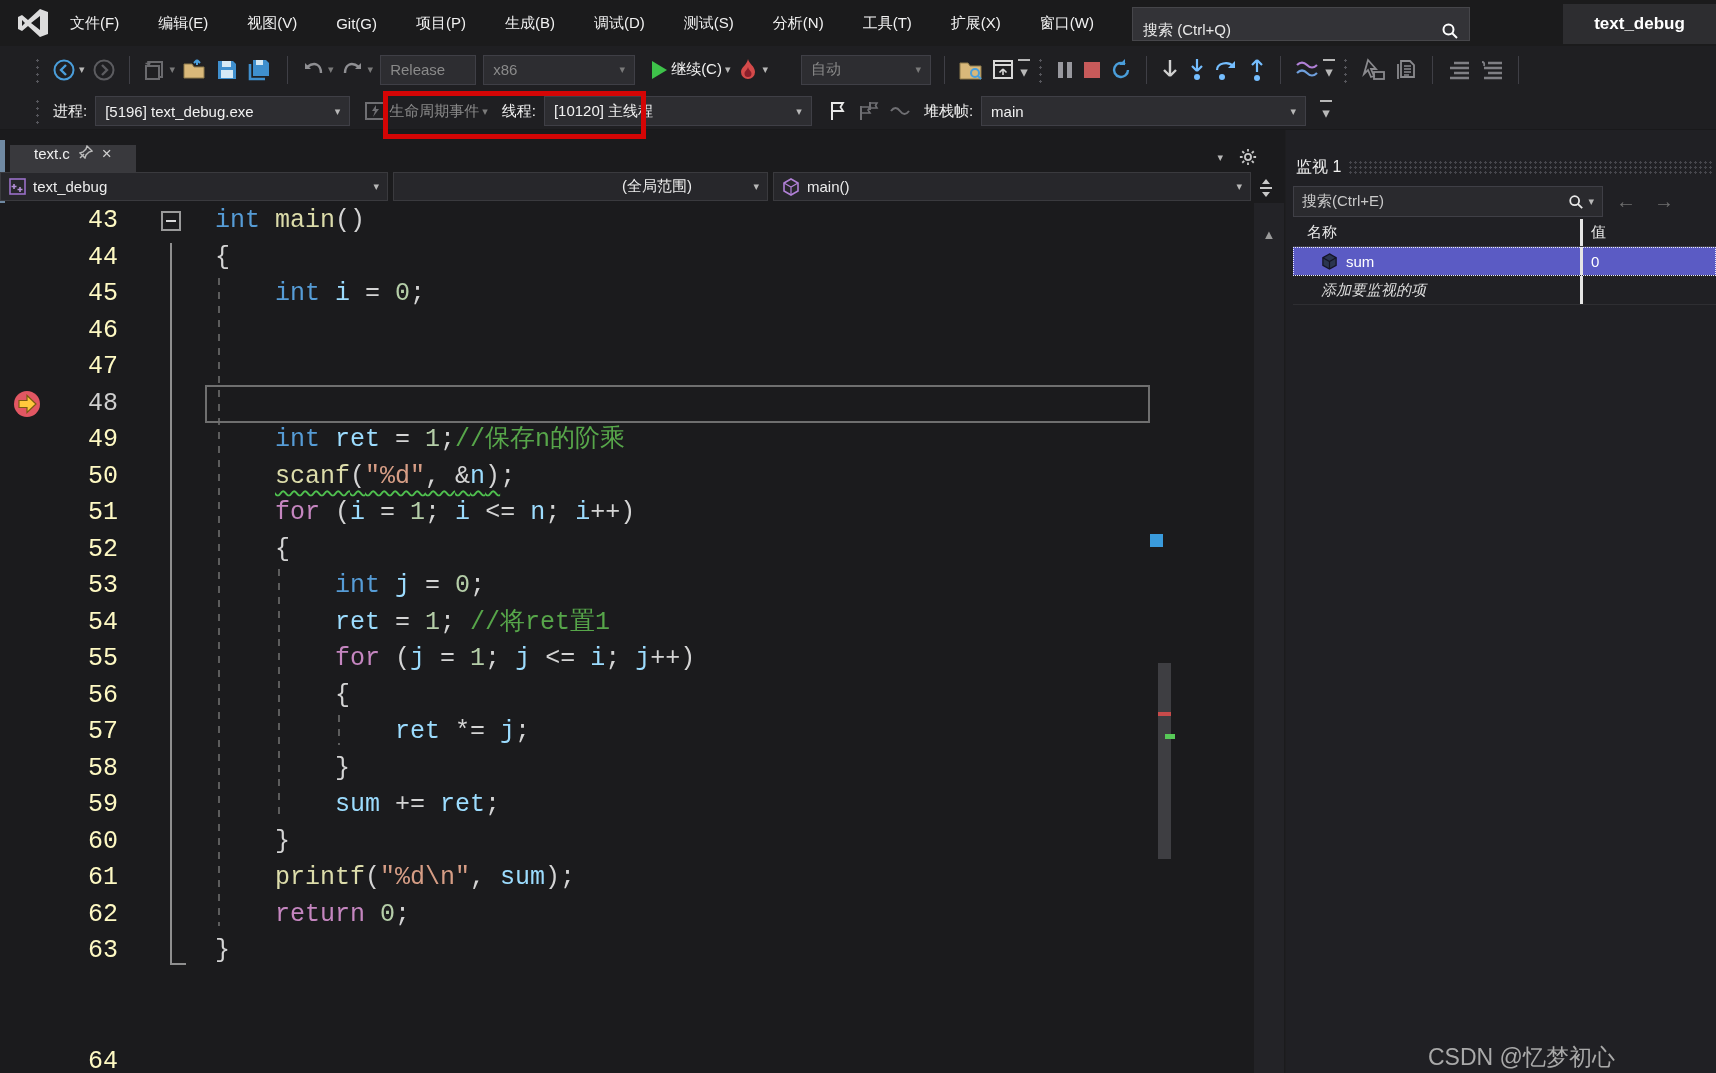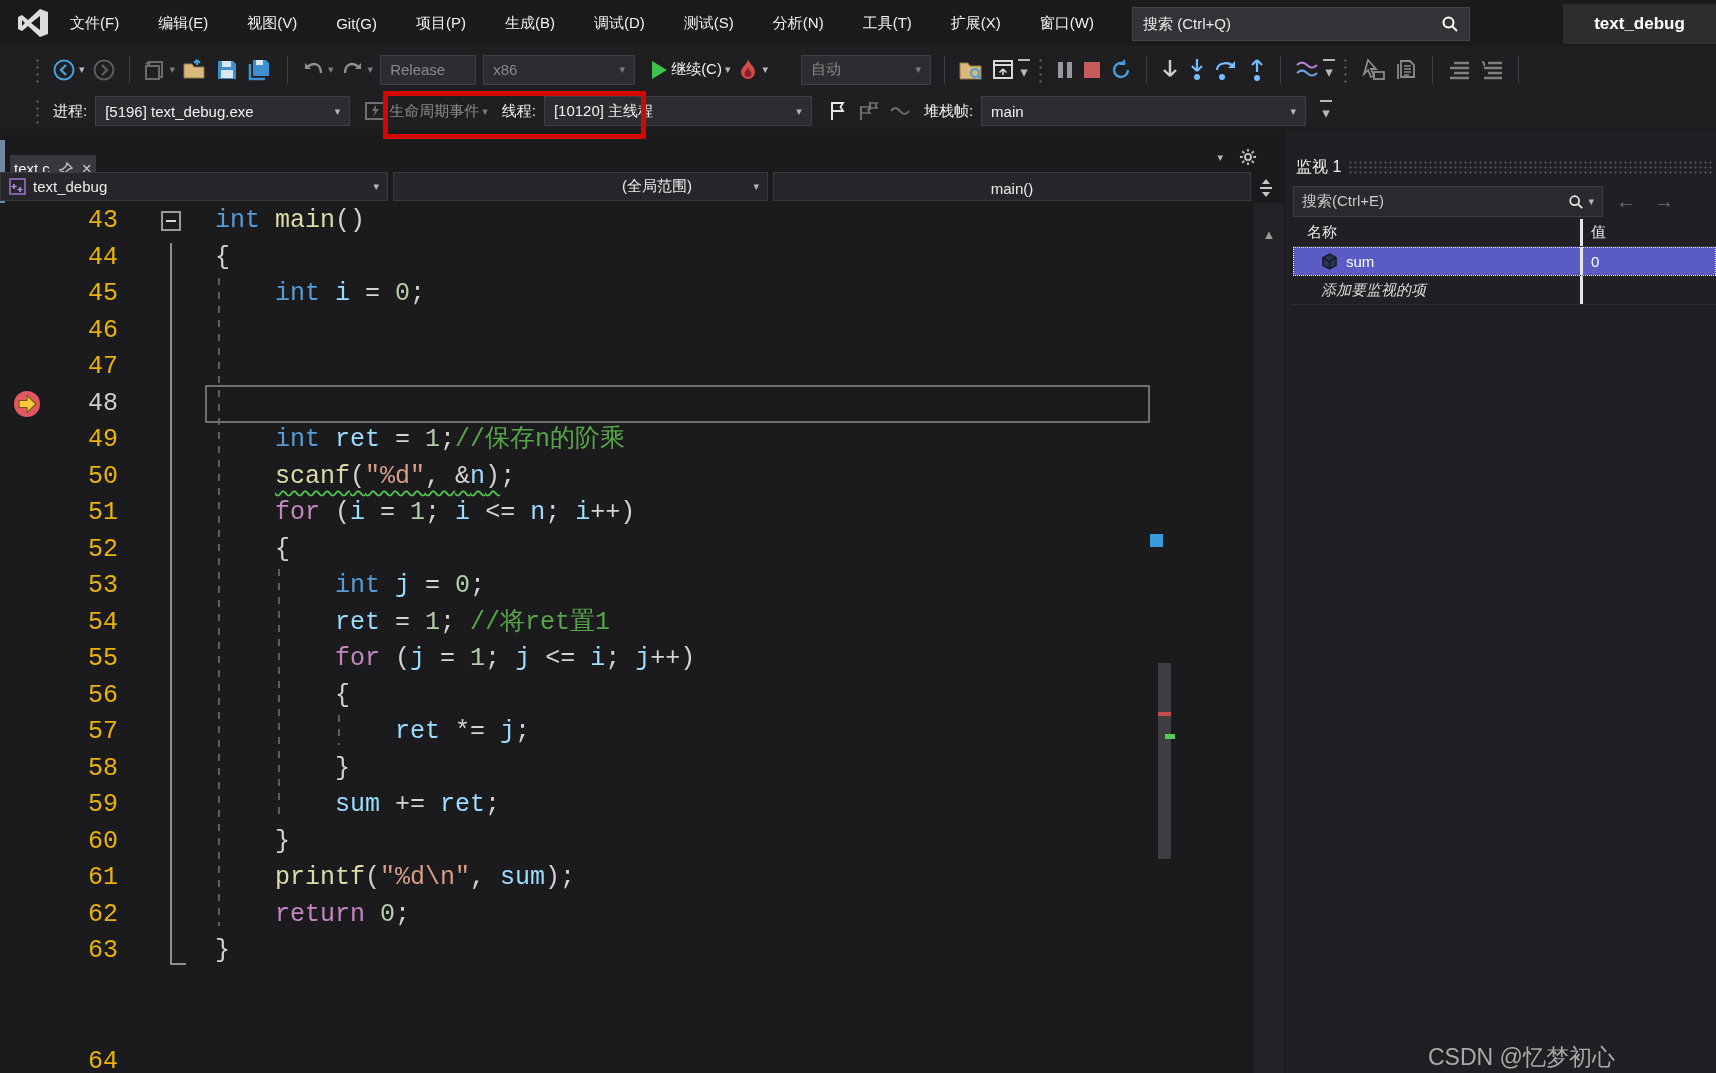--- a/index.html
+++ b/index.html
@@ -9,21 +9,21 @@
   .sliver-top{position:absolute;left:845px;top:0;width:871px;height:4px;background:#e9e9e9;}
   .sliver-top .blue{position:absolute;left:2px;top:0;width:40px;height:4px;background:#2f6fd6;}
   .sliver-right{position:absolute;left:1608px;top:45px;width:108px;height:4px;background:#f0f0f0;}
   
   .menubar{position:absolute;left:0;top:0;width:1716px;height:46px;background:#1b1b1c;
            display:flex;align-items:center;}
   .vslogo{width:34px;height:30px;margin:0 14px 0 16px;}
   .menu-items{display:flex;align-items:center;gap:27px;}
   .menu-item{color:#f1f1f1;padding:4px 6px;cursor:default;}
   .qsearch{position:absolute;left:1132px;top:7px;width:316px;height:32px;background:#333337;
-           border:1px solid #46464a;display:flex;align-items:center;padding:0 10px;color:#e8e8e8;}
+           border:1px solid #46464a;display:flex;align-items:flex-end;padding:0 10px;color:#e8e8e8;}
   .qsearch .mag{margin-left:auto;}
   .wintitle{position:absolute;left:1563px;top:4px;width:153px;height:40px;background:#2d2d30;
             display:flex;align-items:center;justify-content:center;font-weight:bold;font-size:17px;color:#ffffff;}
   
   .toolbar1{position:absolute;left:0;top:46px;width:1716px;height:47px;background:#1f1f22;
             display:flex;align-items:center;gap:7px;padding-left:34px;box-sizing:border-box;}
   .toolbar2{position:absolute;left:0;top:93px;width:1716px;height:37px;background:#1f1f22;
             display:flex;align-items:center;gap:8px;padding-left:34px;box-sizing:border-box;border-bottom:1px solid #19191b;}
   .vdots{width:7px;height:26px;background-image:radial-gradient(#56565c 1.2px,transparent 1.3px);
          background-size:7px 7px;margin-right:4px;flex:none;}
@@ -38,36 +38,36 @@
   .redbox{position:absolute;left:383px;top:45px;width:263px;height:48px;border:5px solid #d40505;
           box-sizing:border-box;pointer-events:none;z-index:9;}
   .overflow-btn{display:flex;flex-direction:column;align-items:center;color:#b8b8b8;flex:none;}
   .overflow-btn .bar{width:12px;height:2px;background:#b8b8b8;margin-bottom:2px;}
   .lbl{color:#f1f1f1;flex:none;}
   .lbl.dim{color:#8a8a8a;}
   
   .editor-group{position:absolute;left:0;top:130px;width:1285px;height:943px;background:#1b1b1d;}
   .edge-blue{position:absolute;left:0;top:10px;width:5px;height:68px;background:#6f89a2;}
   .tabstrip{position:absolute;left:0;top:0;width:1285px;height:42px;}
-  .tab{position:absolute;left:10px;top:25px;height:27px;background:#39393d;display:flex;
-       align-items:center;gap:9px;padding:0 4px;color:#efefef;}
+  .tab{position:absolute;left:10px;top:15px;height:27px;background:#39393d;display:flex;
+       gap:9px;padding:0 24px;color:#efefef;}
   .tabstrip .right-ctrls{position:absolute;right:28px;top:18px;display:flex;gap:16px;align-items:center;}
   .navbar{position:absolute;left:0;top:42px;width:1254px;height:31px;display:flex;gap:5px;}
   .navseg{background:#27272b;border:1px solid #3a3a3e;box-sizing:border-box;height:29px;
           display:flex;align-items:center;padding:0 8px;gap:7px;color:#ececec;}
   .navseg .caret{margin-left:auto;padding-left:10px;}
-  .nav1{width:388px;} .nav2{width:375px;} .nav3{width:478px;flex-direction:column;}
+  .nav1{width:388px;} .nav2{width:375px;} .nav3{width:478px;}
   .split-handle{position:absolute;left:1248px;top:42px;width:36px;height:31px;display:flex;
                 align-items:center;justify-content:center;}
   
   .code-area{position:absolute;left:0;top:73px;width:1254px;height:870px;background:#1b1b1d;
              font-family:"Liberation Mono",monospace;font-size:25px;}
   .code-line{position:relative;height:36.5px;line-height:36.5px;white-space:pre;display:flex;}
   .code-line.partial{margin-top:74px;}
-  .ln{width:118px;text-align:right;color:#eab308;flex:none;}
+  .ln{width:118px;text-align:right;color:#fef9c3;flex:none;}
   .code-text{margin-left:97px;}
   .code-line.current .ln{color:#d0d0d0;}
   .code-line.current::before{content:'';position:absolute;left:205px;width:945px;top:-1px;bottom:-1px;
                              border:2px solid #6f6f6f;box-sizing:border-box;}
   .badge{position:absolute;left:12px;top:3px;width:30px;height:30px;}
   .tok-k{color:#569cd6}.tok-c2{color:#c586c0}.tok-f{color:#dcdcaa}.tok-v{color:#9cdcfe}
   .tok-n{color:#b5cea8}.tok-s{color:#d69d85}.tok-cm{color:#57a64a}.tok-p{color:#d4d4d4}
   .squig{text-decoration:underline;text-decoration-style:wavy;text-decoration-color:#4fc14f;
          text-decoration-thickness:2px;text-underline-offset:7px;}
   .fold-box{position:absolute;left:161px;top:8px;width:20px;height:20px;border:2px solid #9a9a9a;

